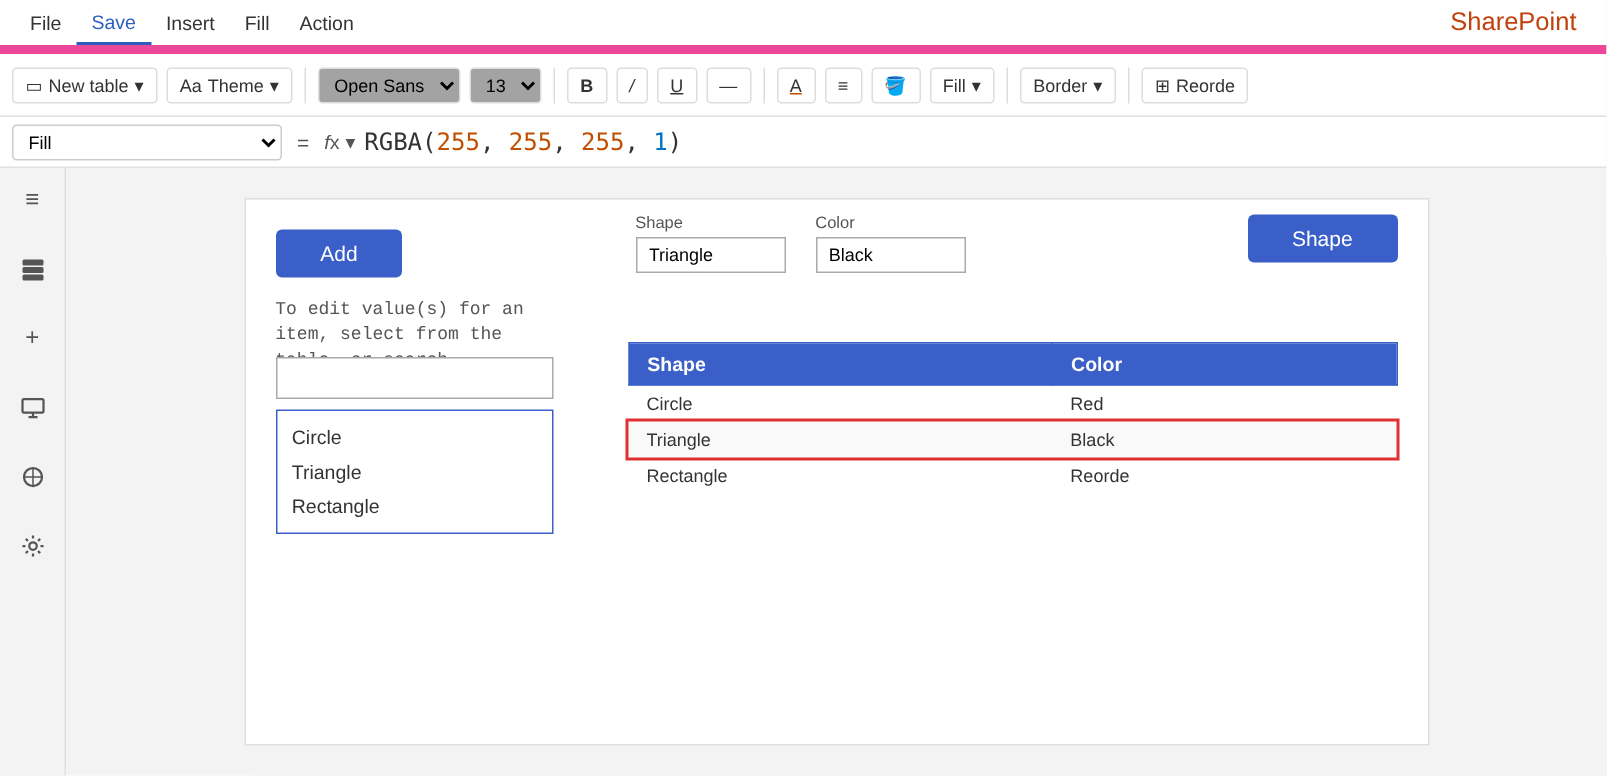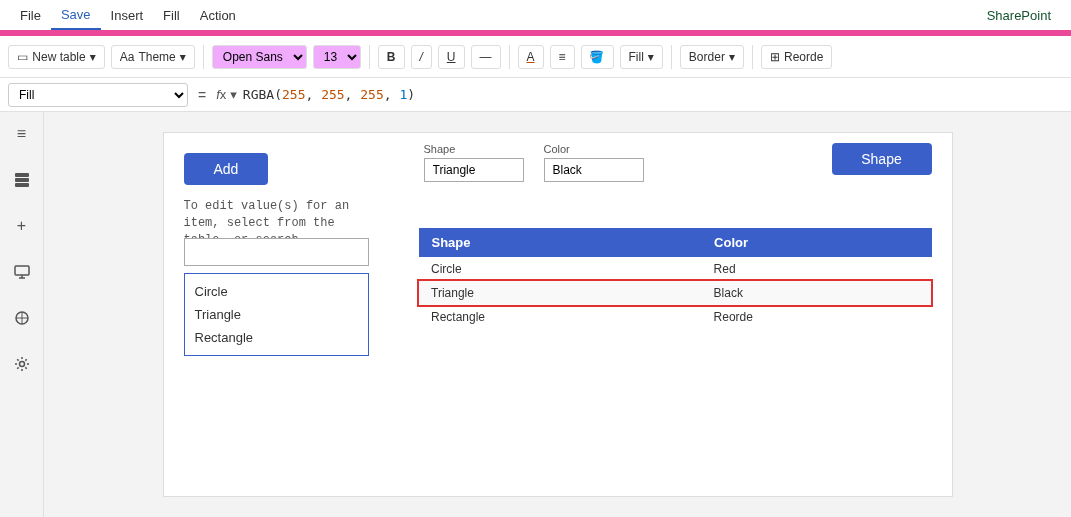--- a/index.html
+++ b/index.html
@@ -19,22 +19,22 @@
       cursor: pointer;
       font-size: 13px;
       color: #333;
     }
     .menu-item.active {
       color: #2c5fbd;
       border-bottom: 2px solid #2c5fbd;
     }
     .menu-right {
       margin-left: auto;
-      font-size: 13px;
-      color: #14532d;
+      font-size: 17px;
+      color: #c2410c;
       padding-right: 10px;
     }
 
     
     .ribbon {
       display: flex;
       align-items: center;
       background: #fff;
       border-bottom: 1px solid #e0e0e0;
       padding: 4px 8px;
@@ -58,21 +58,21 @@
       width: 1px;
       height: 24px;
       background: #ddd;
       margin: 0 2px;
     }
     .ribbon-select {
       border: 1px solid #ddd;
       border-radius: 3px;
       padding: 3px 6px;
       font-size: 12px;
-      background: #f0abfc;
+      background: #a3a3a3;
       cursor: pointer;
     }
     .font-bold { font-weight: bold; }
     .font-italic { font-style: italic; }
     .font-underline { text-decoration: underline; }
 
     
     .formula-bar {
       display: flex;
       align-items: center;
@@ -97,21 +97,21 @@
     }
     .formula-fx {
       display: flex;
       align-items: center;
       gap: 4px;
       font-size: 13px;
       color: #555;
     }
     .formula-content {
       flex: 1;
-      font-size: 13px;
+      font-size: 16px;
       color: #333;
       font-family: 'Consolas', monospace;
     }
     .rgba-orange { color: #c04f00; }
     .rgba-blue { color: #0070c0; }
 
     
     .main-layout {
       display: flex;
       height: calc(517px - 36px - 42px - 34px);

